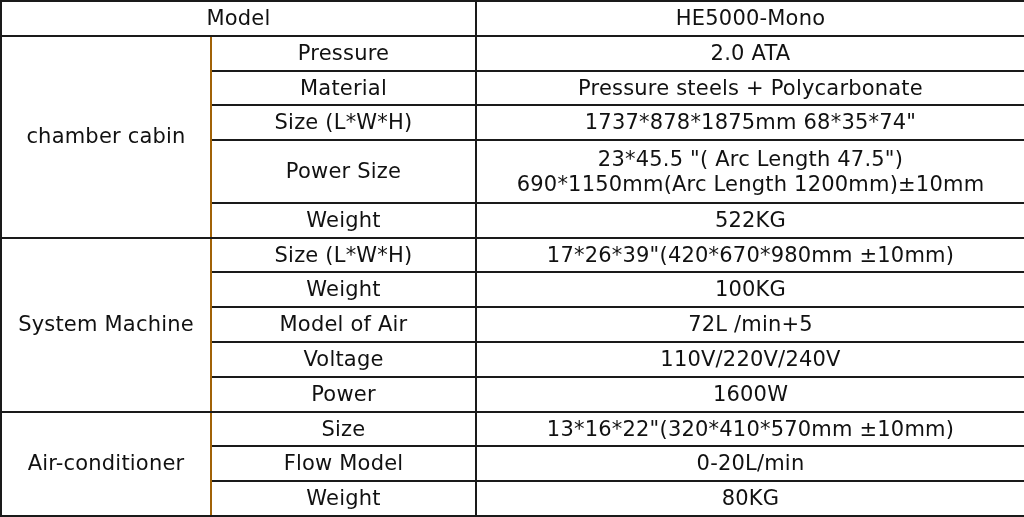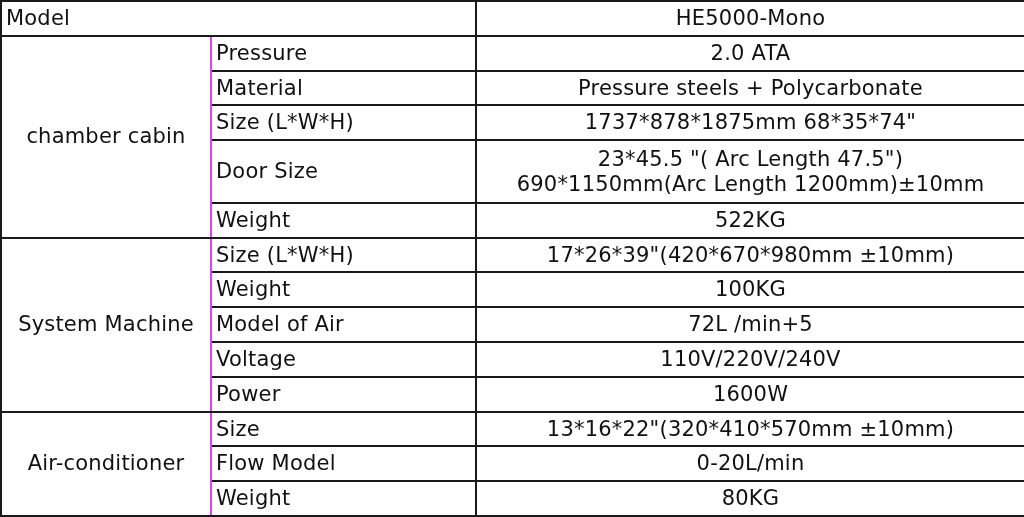--- a/index.html
+++ b/index.html
@@ -16,30 +16,31 @@
   }
   .spec-table {
     width: 1024px;
     height: 517px;
     border-collapse: collapse;
     table-layout: fixed;
     background: #ffffff;
   }
   .spec-table td {
     border: 2px solid #1a1a1a;
+    text-align: center;
     vertical-align: middle;
     font-size: 21px;
     line-height: 1.18;
     padding: 2px 4px;
     font-weight: 400;
     letter-spacing: 0.2px;
   }
   
   .spec-table td.cat {
-    border-right: 2px solid #d946ef;
+    border-right: 2px solid #a16207;
   }
   .label-cell {
     text-align: left;
     padding-left: 10px;
     border-radius: 16px;
   }
   .cat {
     text-align: center;
     font-size: 21px;
   }
@@ -83,21 +84,21 @@
     </tr>
     <tr>
       <td class="label-cell">Material</td>
       <td class="val">Pressure steels + Polycarbonate</td>
     </tr>
     <tr>
       <td class="label-cell">Size (L*W*H)</td>
       <td class="val nowrap">1737*878*1875mm   68*35*74"</td>
     </tr>
     <tr>
-      <td class="label-cell">Door Size</td>
+      <td class="label-cell">Power Size</td>
       <td class="val two-line">
         <div>23*45.5 "( Arc Length 47.5")</div>
         <div>690*1150mm(Arc Length 1200mm)±10mm</div>
       </td>
     </tr>
     <tr>
       <td class="label-cell">Weight</td>
       <td class="val">522KG</td>
     </tr>
 

